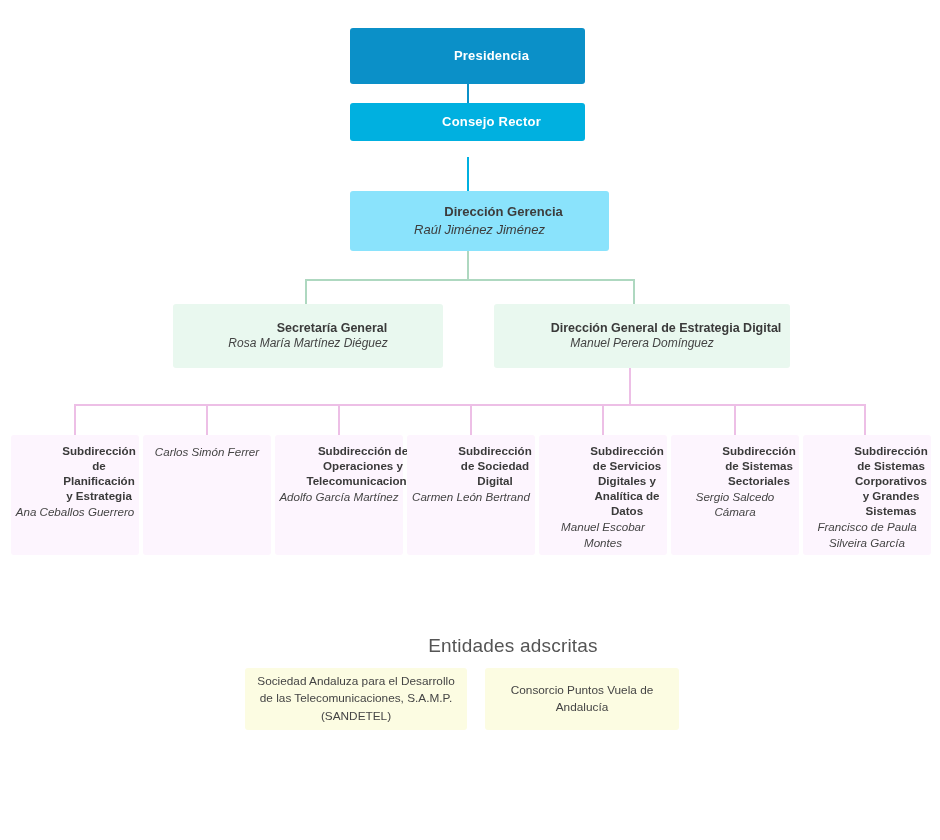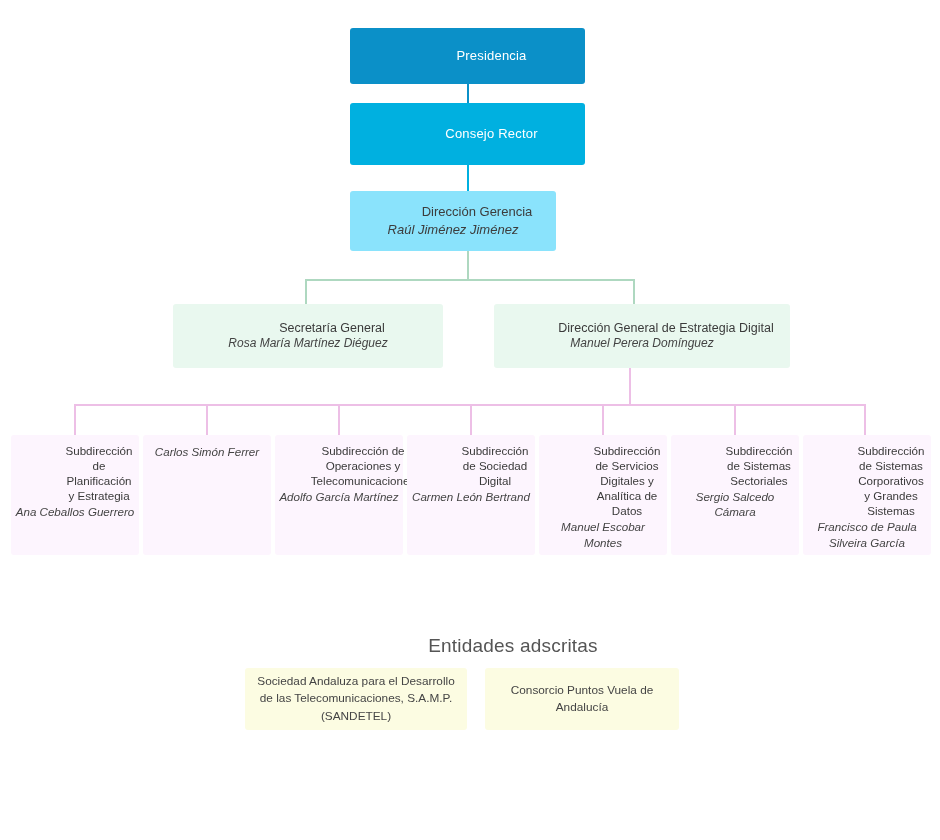--- a/index.html
+++ b/index.html
@@ -27,21 +27,21 @@
     box-sizing: border-box;
     border-radius: 3px;
     display: flex;
     flex-direction: column;
     align-items: center;
     justify-content: center;
     text-align: center;
     padding: 6px 8px;
   }
   .node .title {
-    font-weight: normal;
+    font-weight: bold;
     line-height: 1.3;
     margin-left: 48px;
   }
   .node .person {
     font-style: italic;
     line-height: 1.32;
   }
 
   
   .tier-pres {
@@ -55,34 +55,34 @@
     color: #ffffff;
     font-size: 13px;
     letter-spacing: .2px;
   }
 
   
   .tier-consejo {
     left: 350px;
     top: 103px;
     width: 235px;
-    height: 62px;
+    height: 38px;
     background: #00b0e0;
   }
   .tier-consejo .title {
     color: #ffffff;
     font-size: 13px;
     letter-spacing: .2px;
   }
 
   
   .tier-gerencia {
     left: 350px;
     top: 191px;
-    width: 206px;
+    width: 259px;
     height: 60px;
     background: #8ae3fc;
   }
   .tier-gerencia .title {
     color: #3c3c3c;
     font-size: 13px;
   }
   .tier-gerencia .person {
     color: #3c3c3c;
     font-size: 13px;

